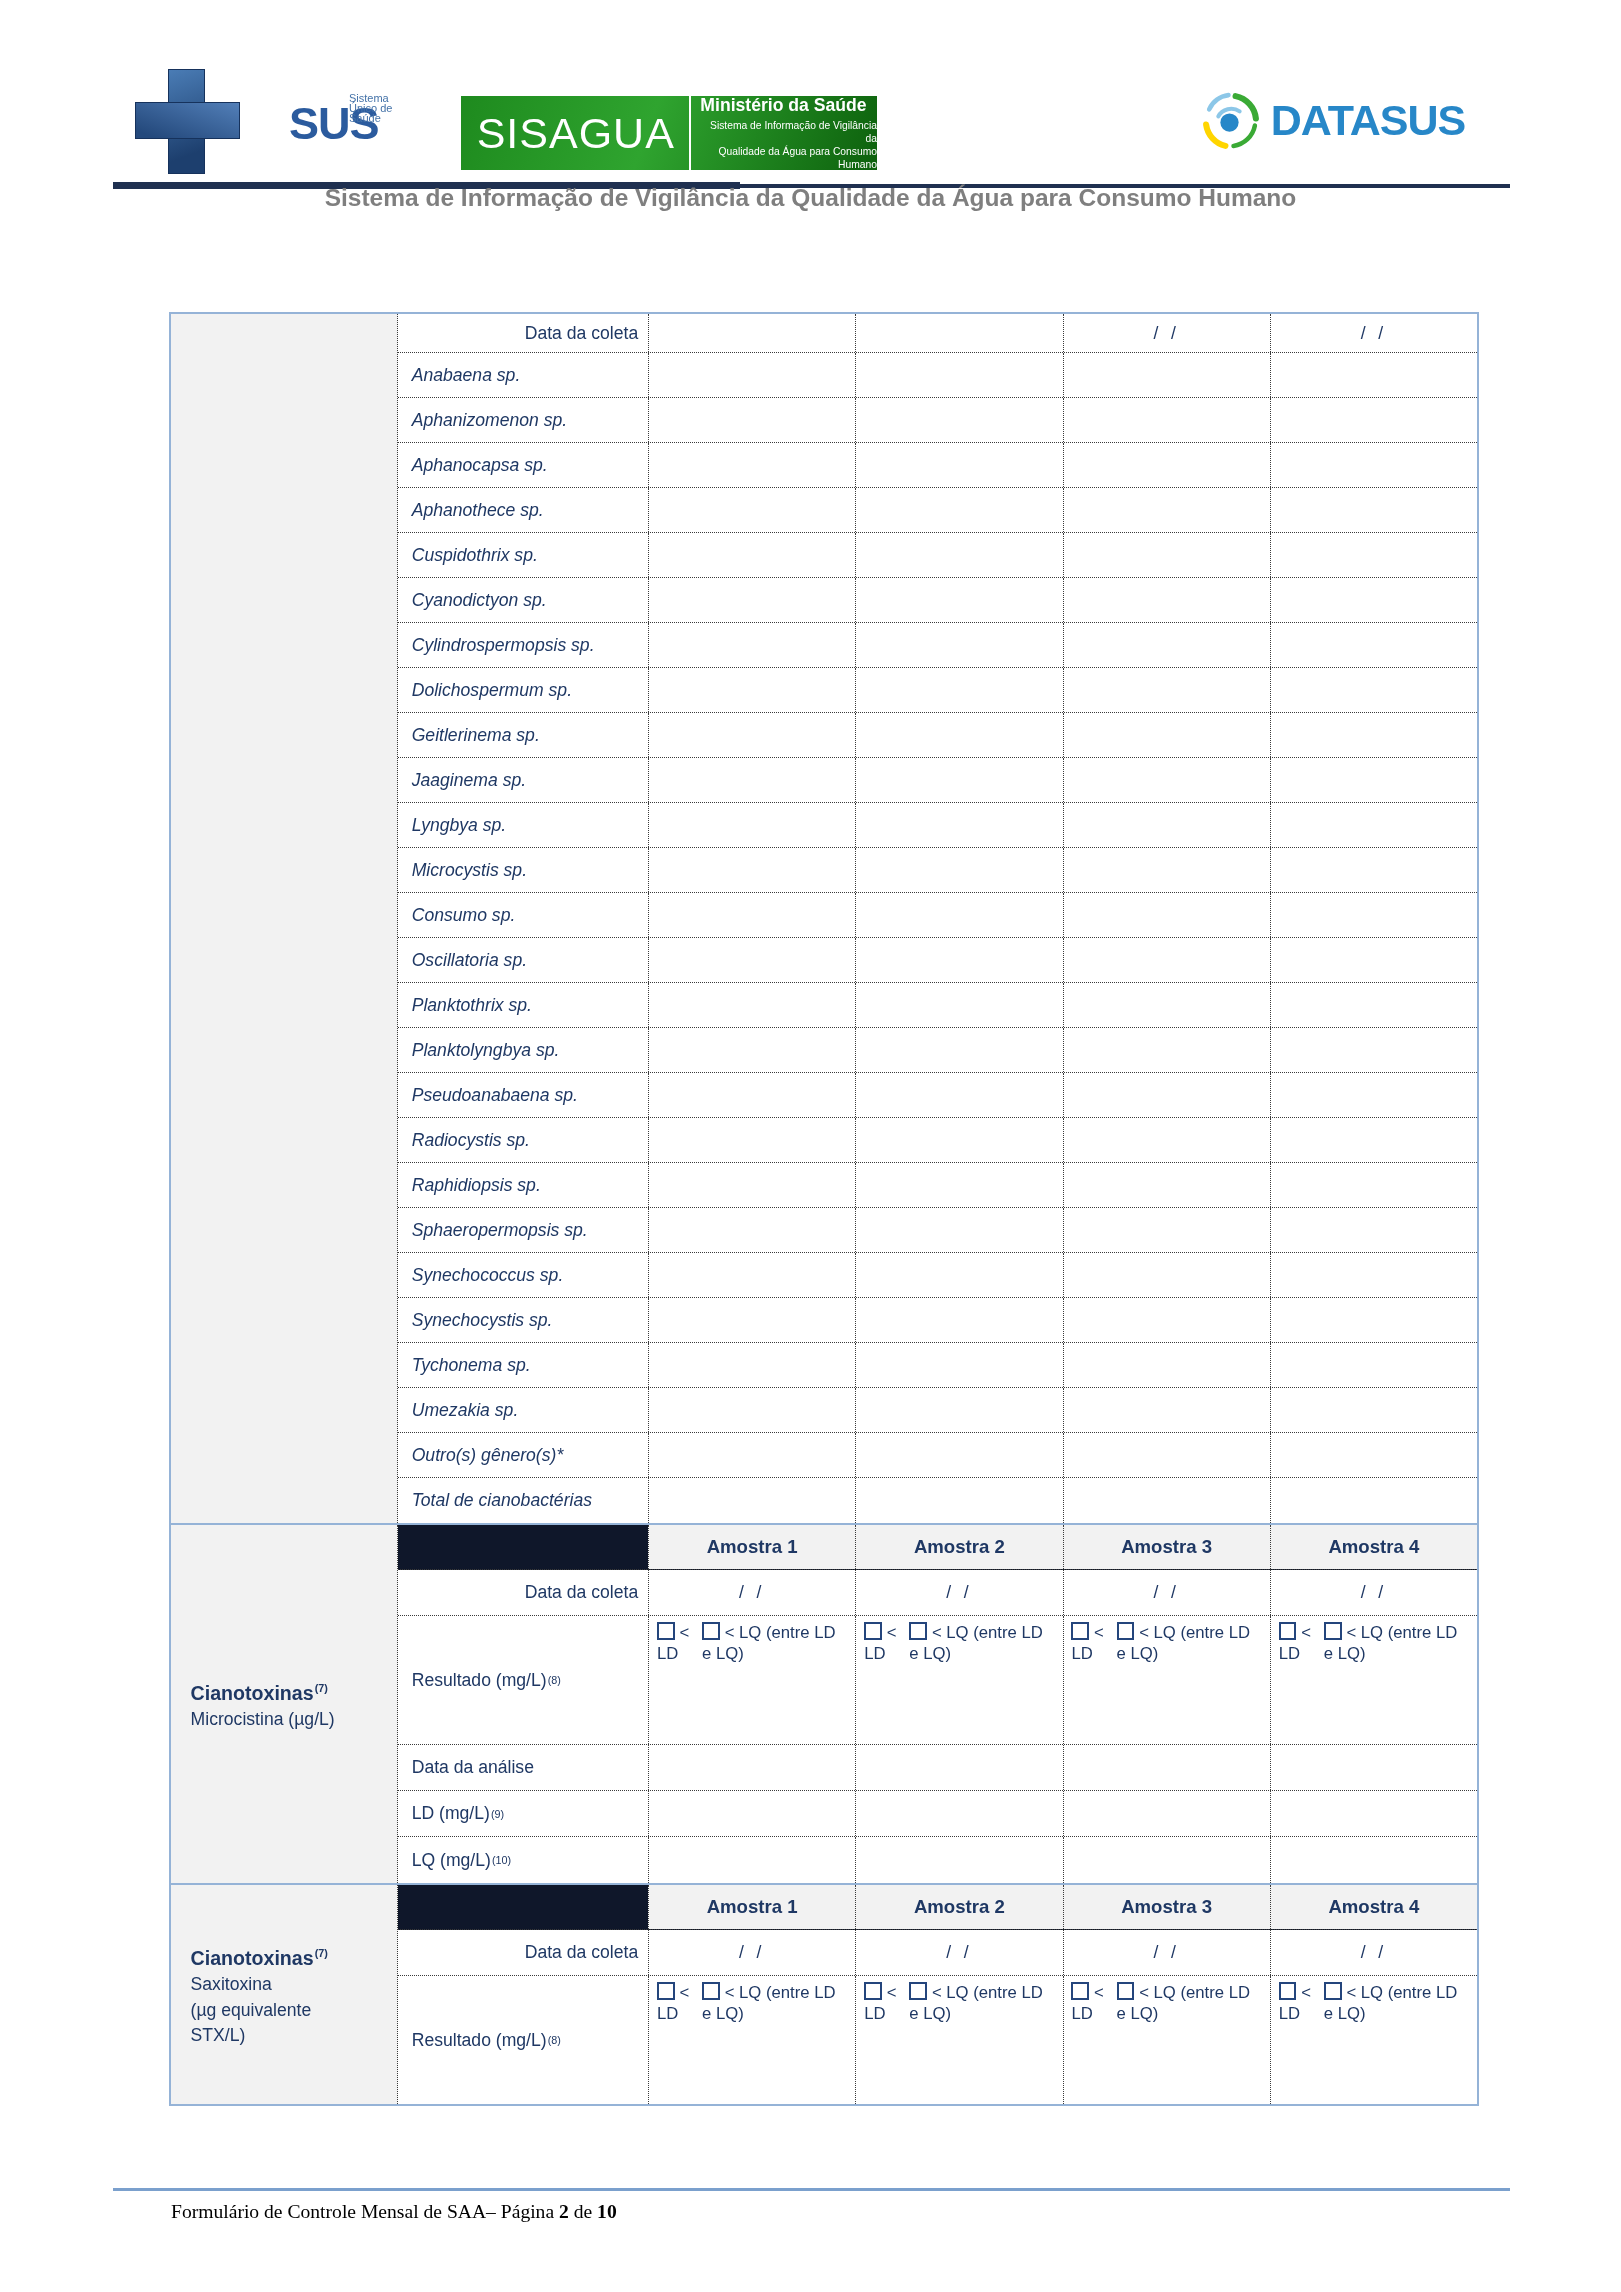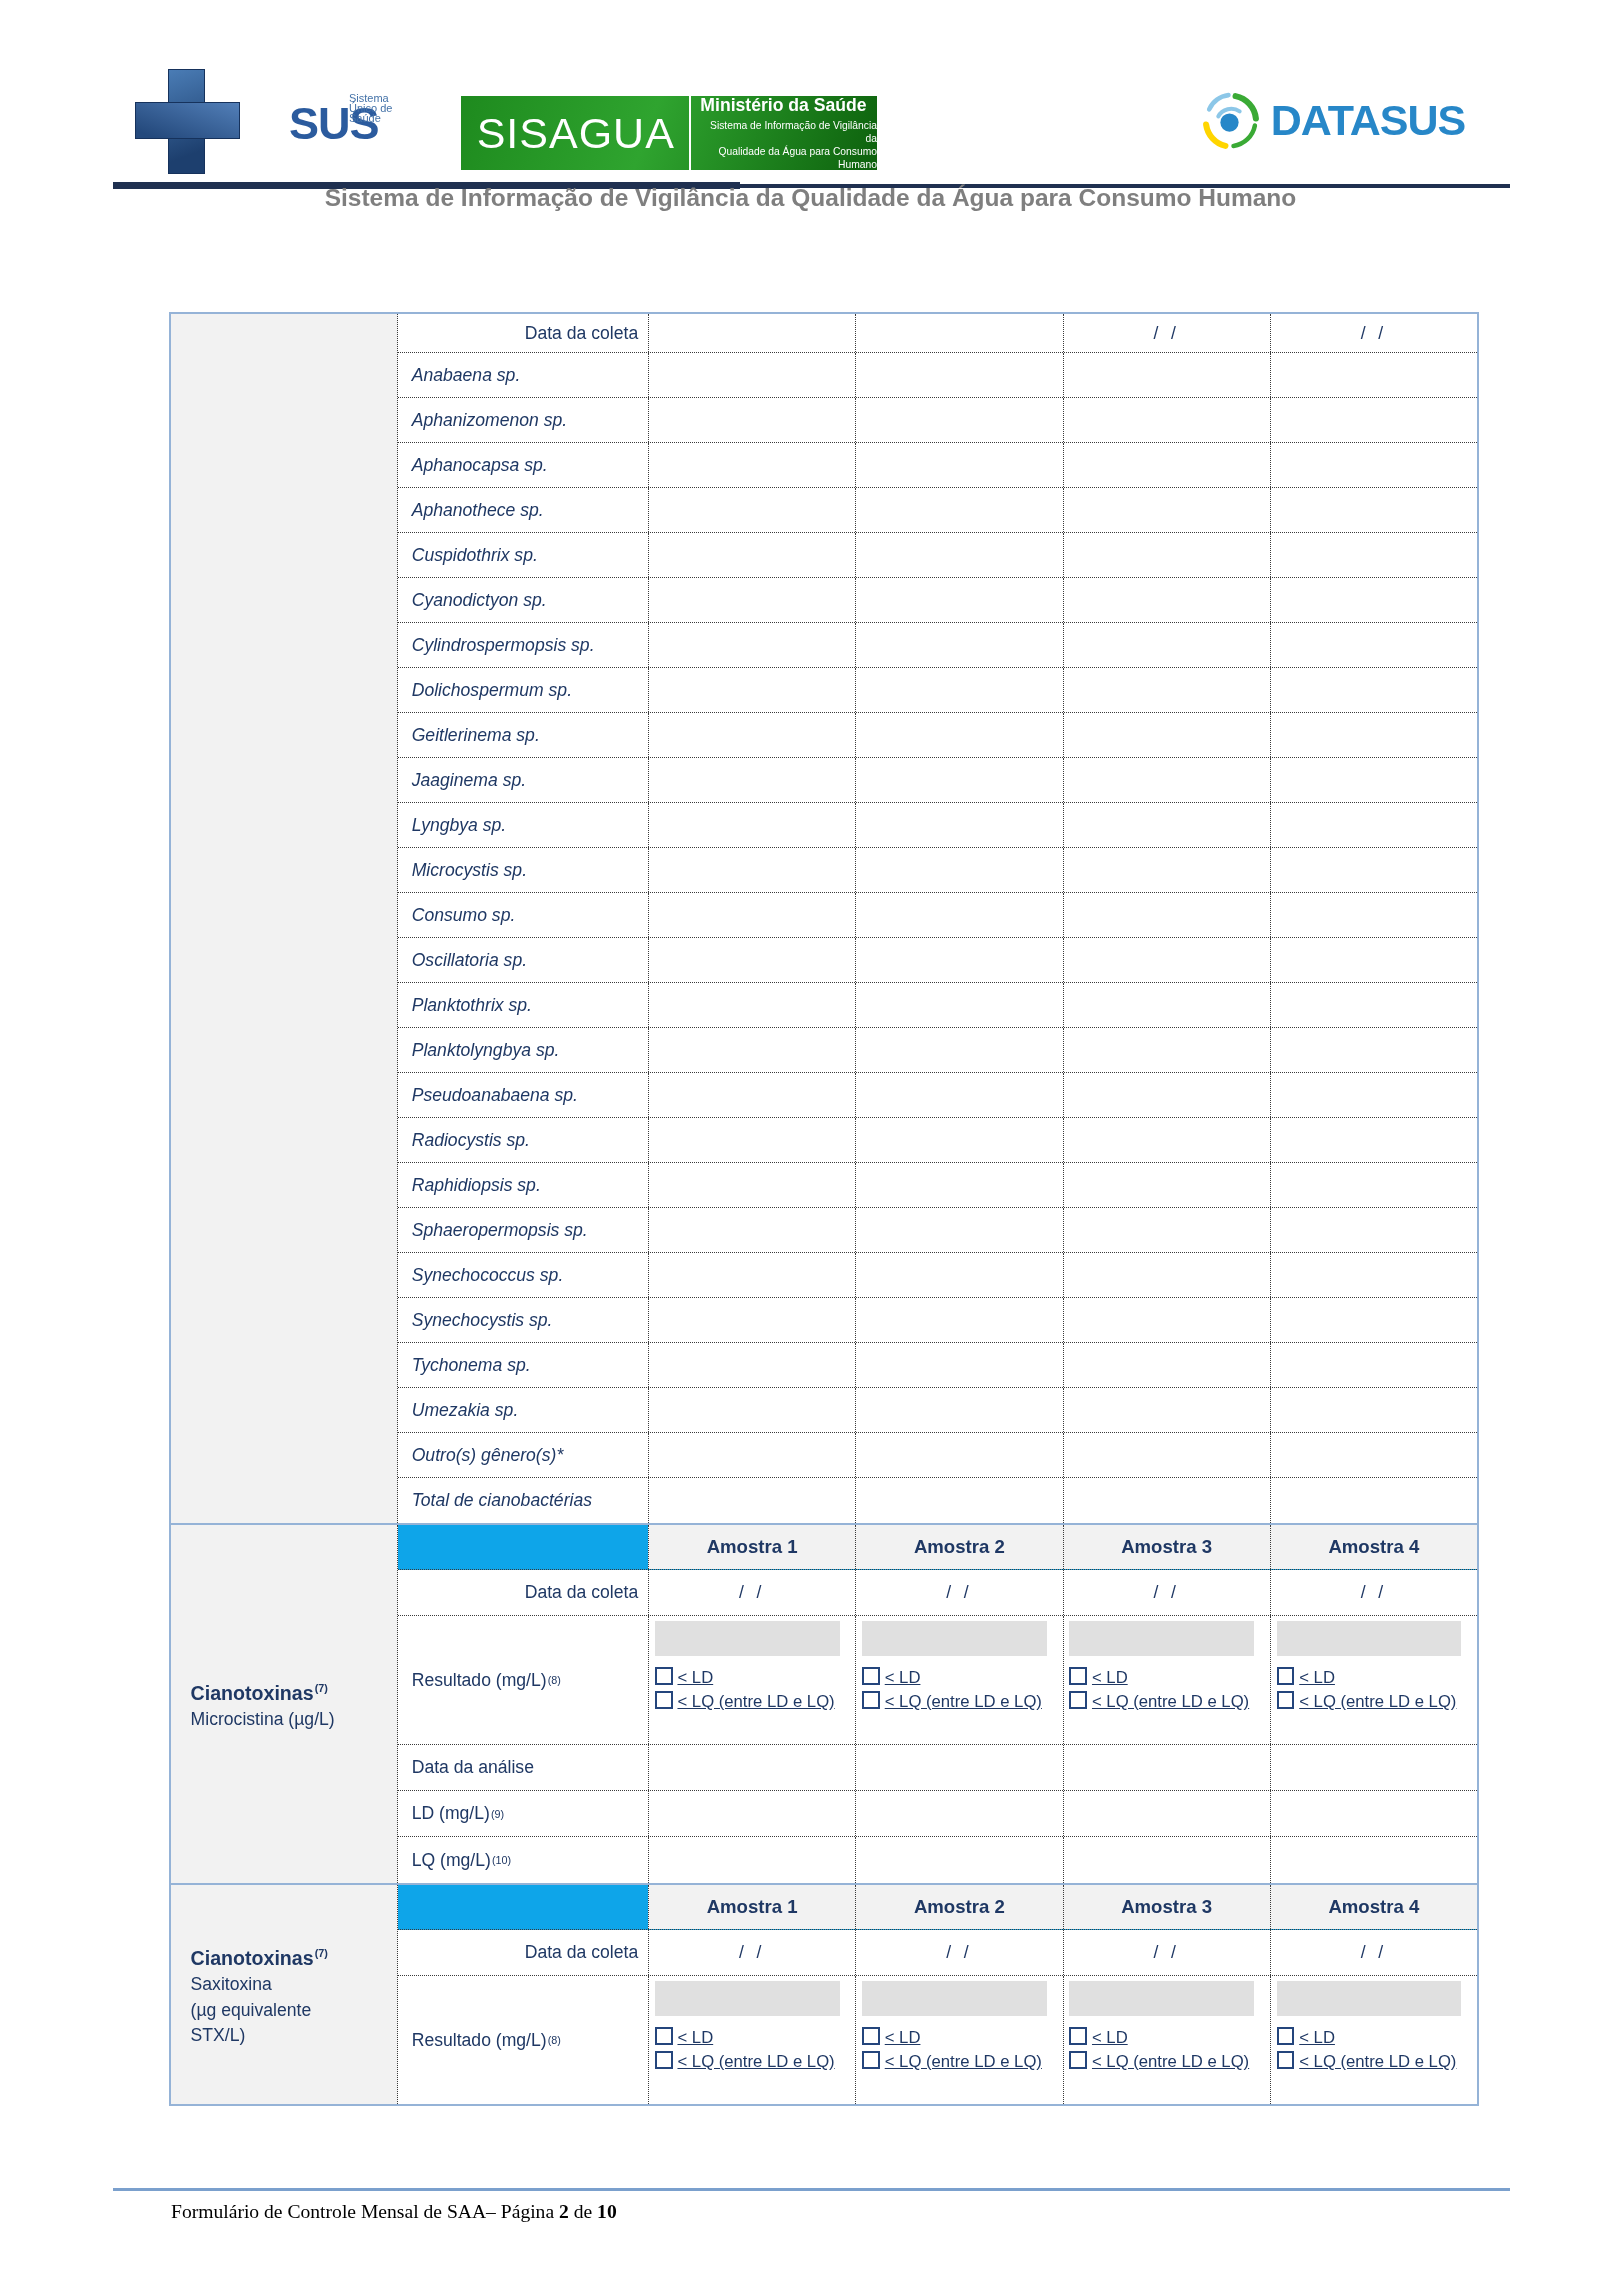--- a/index.html
+++ b/index.html
@@ -34,25 +34,25 @@
   .rows{display:flex;flex-direction:column;}
   .row{display:flex;border-bottom:1px dotted #3a3a3a;box-sizing:border-box;}
   .rows .row:last-child{border-bottom:none;}
   .cell{box-sizing:border-box;}
   .label-cell{width:250px;flex:none;font-size:17.6px;color:#1F3864;display:flex;align-items:center;padding-left:13.7px;}
   .label-cell.right{justify-content:flex-end;padding-right:9.8px;padding-left:0;}
   .data-cell{flex:1;border-left:1px dotted #3a3a3a;display:flex;align-items:center;justify-content:center;font-size:17.6px;color:#1F3864;}
   .sp-row{height:45px;font-style:italic;}
   .date-row{height:39px;}
   .s2row{height:46px;}
-  .amostra-row{height:45px;background:#0ea5e9;}
+  .amostra-row{height:45px;background:#0f172a;}
   .head-cell{flex:1;border-left:1px dotted #3a3a3a;display:flex;align-items:center;justify-content:center;font-size:18.6px;font-weight:bold;color:#1F3864;background:#F2F2F2;}
   .date-ph{letter-spacing:3.9px;}
   .res-row{height:129px;}
-  .res-cell{flex-direction:column;align-items:stretch;justify-content:flex-start;padding:2.9px 13.7px 3.9px 5.9px;text-decoration:underline;}
+  .res-cell{flex-direction:row;align-items:stretch;justify-content:flex-start;padding:2.9px 13.7px 3.9px 5.9px;}
   .gray-input{height:35px;background:#E0E0E0;margin:2px 2px 7.8px 0;}
   .cb-line{font-size:16.7px;line-height:21.6px;color:#1F3864;margin-top:2.9px;}
   .checkbox{display:inline-block;width:13.7px;height:13.7px;border:2px solid #24457C;background:#ffffff;margin-right:4.9px;vertical-align:-2px;}
   sup{font-size:10.8px;margin-left:1px;}
   .group-title{font-size:19.6px;font-weight:bold;line-height:27.4px;}
   .group-sub{font-size:17.6px;line-height:25.5px;}
 
   
   .footer-rule{position:absolute;left:113px;top:2188px;width:1397px;height:2.9px;background:#7BA0CD;}
   .footer-text{position:absolute;left:171px;top:2201px;font-family:"Liberation Serif",serif;font-size:19.6px;color:#000000;}

